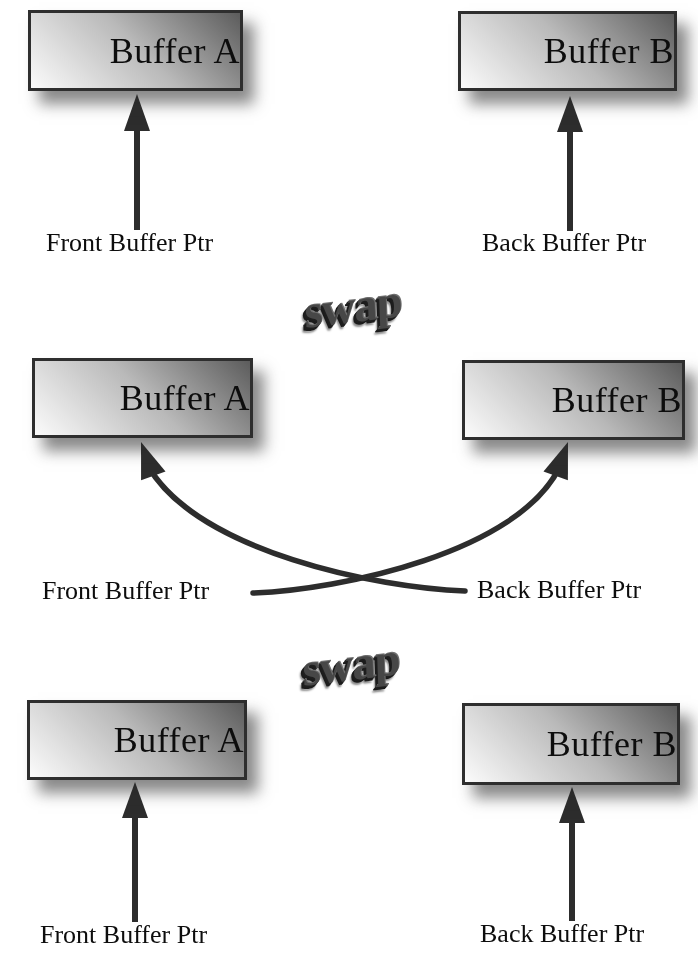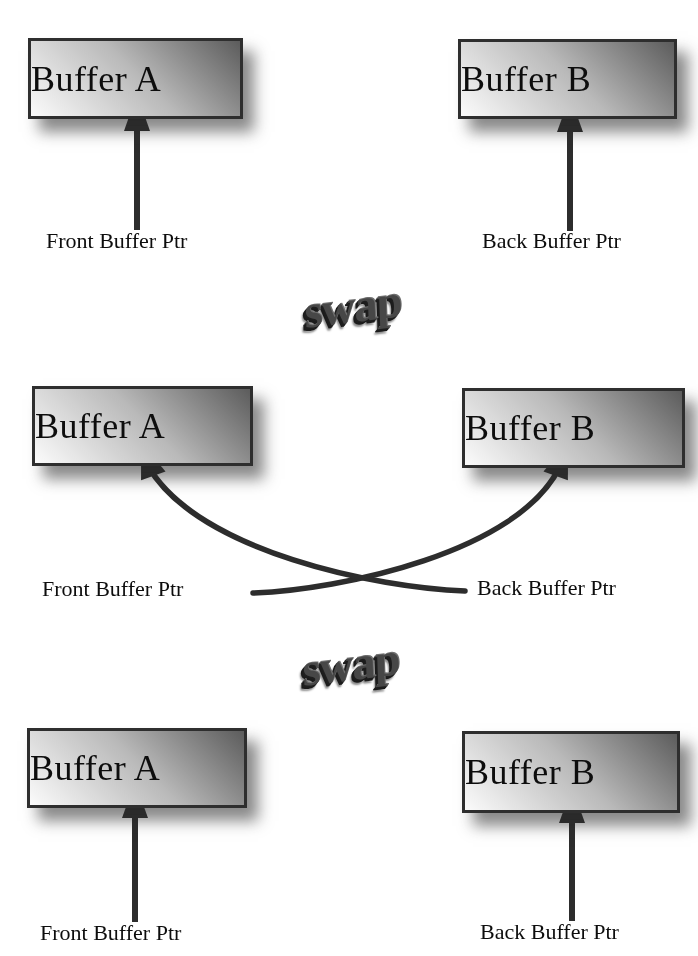--- a/index.html
+++ b/index.html
@@ -18,29 +18,28 @@
     background:var(--background);
     overflow:hidden;
     font-family:"Liberation Serif", serif;
   }
   .arrows{position:absolute;left:0;top:0;width:698px;height:956px;}
   .box{
     position:absolute;
     background:linear-gradient(45deg,var(--box-gradient-light) 0%,var(--box-gradient-mid) 52%,var(--box-gradient-dark) 100%);
     border:3px solid var(--box-border);
     box-shadow:11px 13px 14px rgba(40,40,40,.55);
-    display:flex;align-items:center;justify-content:flex-start;
+    display:flex;align-items:center;justify-content:flex-end;
     box-sizing:border-box;
-    margin-top:28px;
   }
   .box span{
     font-size:36px;color:var(--text);letter-spacing:.5px;white-space:nowrap;
   }
   .ptr{
-    position:absolute;font-size:22px;color:var(--text);
+    position:absolute;font-size:26px;color:var(--text);
     white-space:nowrap;line-height:1;
   }
   .swap{
     position:absolute;font-size:47px;font-weight:bold;
     color:var(--swap-text);letter-spacing:-1px;line-height:1;
     transform:rotate(-7deg) skewX(-5deg);
     text-shadow:
       1px -1px 0 #6f6f6f,
       -1px 1px 0 #1f1f1f,
       -2px 2px 0 #1d1d1d,

